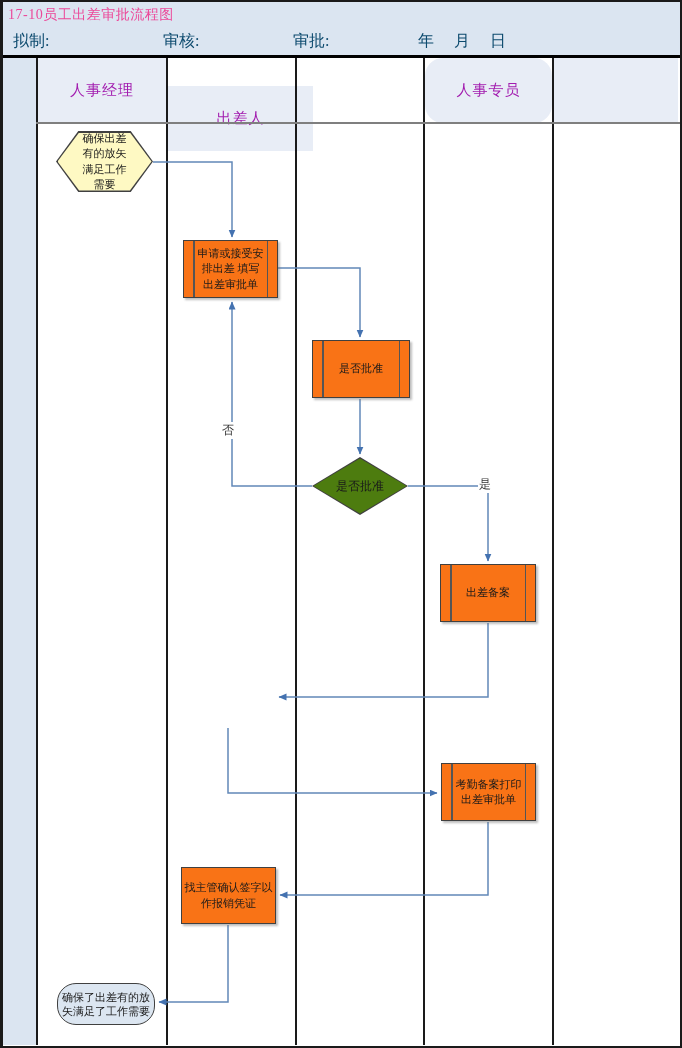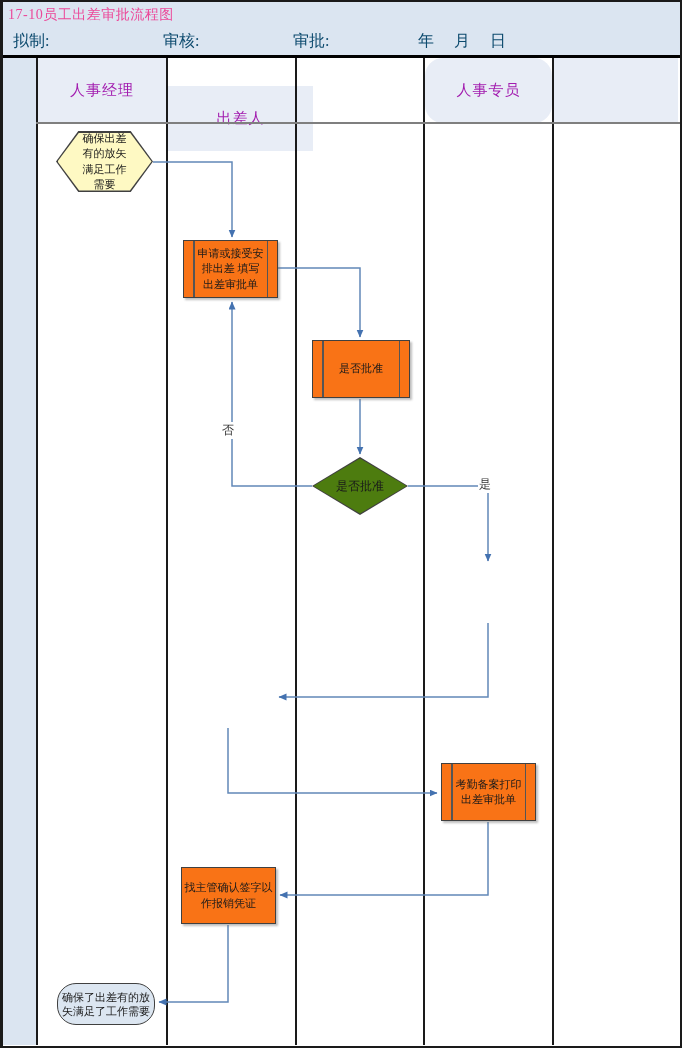--- a/index.html
+++ b/index.html
@@ -120,20 +120,25 @@
     <div class="bar r"></div>
     <div class="shape-text">是否批准</div>
   </div>
 
   <div class="node dia-outer" style="left:312px; top:457px; width:96px; height:58px;">
     <div class="dia-inner">
       <div class="shape-text" style="font-size:12px;">是否批准</div>
     </div>
   </div>
 
+  <div class="node box predef" style="left:440px; top:564px; width:96px; height:58px;">
+    <div class="bar l"></div>
+    <div class="bar r"></div>
+    <div class="shape-text">出差备案</div>
+  </div>
 
 
   <div class="node box predef" style="left:441px; top:763px; width:95px; height:58px;">
     <div class="bar l"></div>
     <div class="bar r"></div>
     <div class="shape-text" style="width:68px;">考勤备案打印出差审批单</div>
   </div>
 
   <div class="node box" style="left:181px; top:867px; width:95px; height:57px;">
     <div class="shape-text" style="width:90px;">找主管确认签字以作报销凭证</div>

